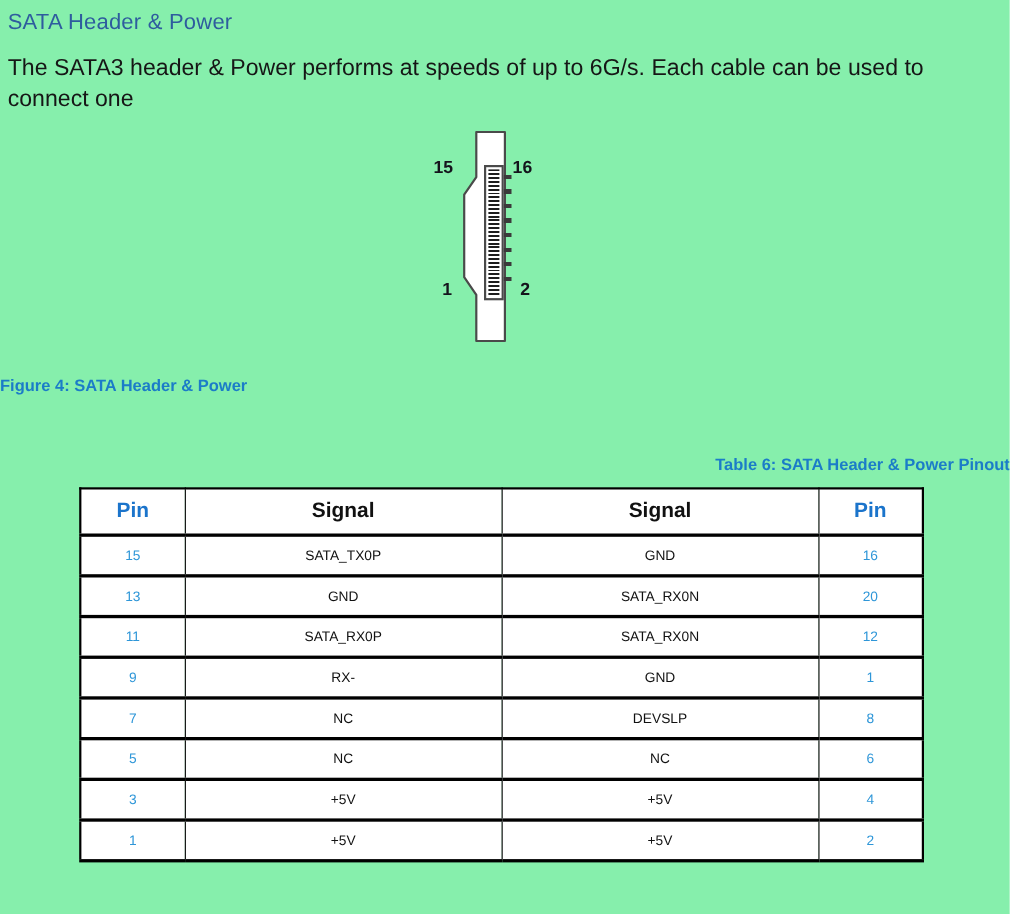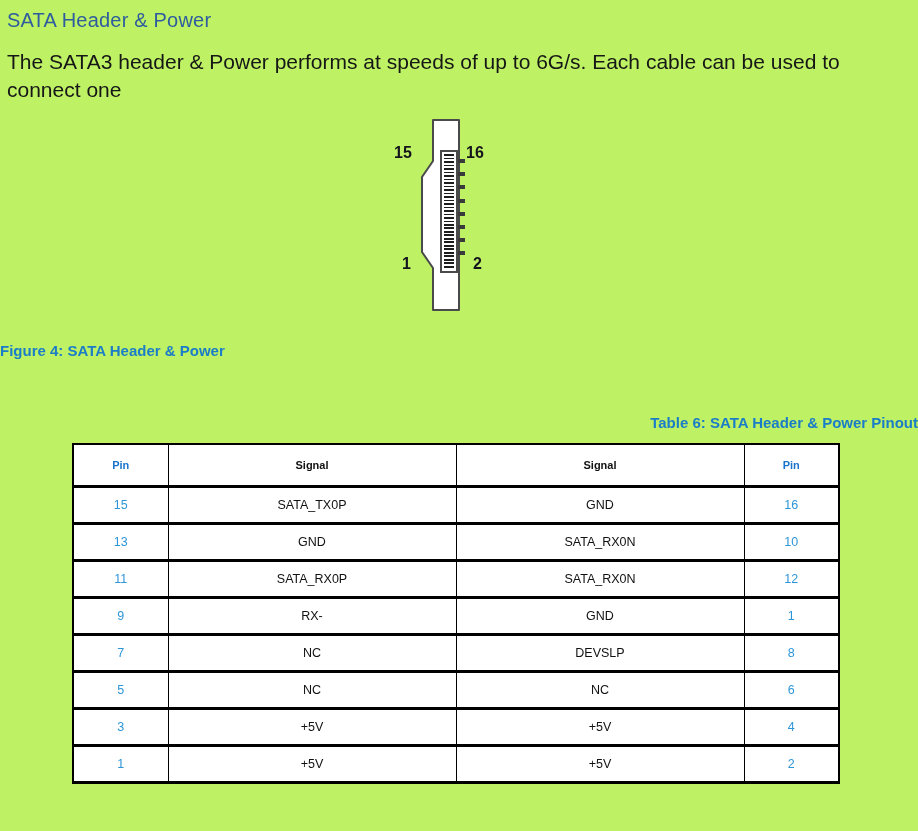--- a/index.html
+++ b/index.html
@@ -3,21 +3,21 @@
 <meta charset="utf-8">
 <style>
   * { margin: 0; padding: 0; box-sizing: border-box; }
   html, body { background: #ffffff; }
   body { font-family: "Liberation Sans", sans-serif; color: #1a1a1a; }
 
   .page {
     position: relative;
     width: 918px;
     height: 831px;
-    background: #bef264;
+    background: #86efac;
     overflow: hidden;
   }
 
   
   .section-heading {
     margin: 9px 0 0 7px;
     font-size: 20px;
     font-weight: 400;
     color: #2E5C9E;
     letter-spacing: 0.2px;
@@ -99,21 +99,21 @@
   }
   table.pinout th, table.pinout td {
     border-left: 1px solid #000;
     border-right: 1px solid #000;
     text-align: center;
     vertical-align: middle;
     background: #ffffff;
   }
   table.pinout thead th {
     height: 42px;
-    font-size: 11px;
+    font-size: 19px;
     font-weight: 700;
     border-bottom: 3px solid #000;
     color: #111;
   }
   table.pinout thead th.pin-col { color: #1B74CB; }
   table.pinout tbody td {
     height: 37px;
     font-size: 12.5px;
     border-bottom: 3px solid #000;
     color: #111;
@@ -168,21 +168,21 @@
       <tr>
         <td class="pin-cell">15</td>
         <td>SATA_TX0P</td>
         <td>GND</td>
         <td class="pin-cell">16</td>
       </tr>
       <tr>
         <td class="pin-cell">13</td>
         <td>GND</td>
         <td>SATA_RX0N</td>
-        <td class="pin-cell">10</td>
+        <td class="pin-cell">20</td>
       </tr>
       <tr>
         <td class="pin-cell">11</td>
         <td>SATA_RX0P</td>
         <td>SATA_RX0N</td>
         <td class="pin-cell">12</td>
       </tr>
       <tr>
         <td class="pin-cell">9</td>
         <td>RX-</td>

